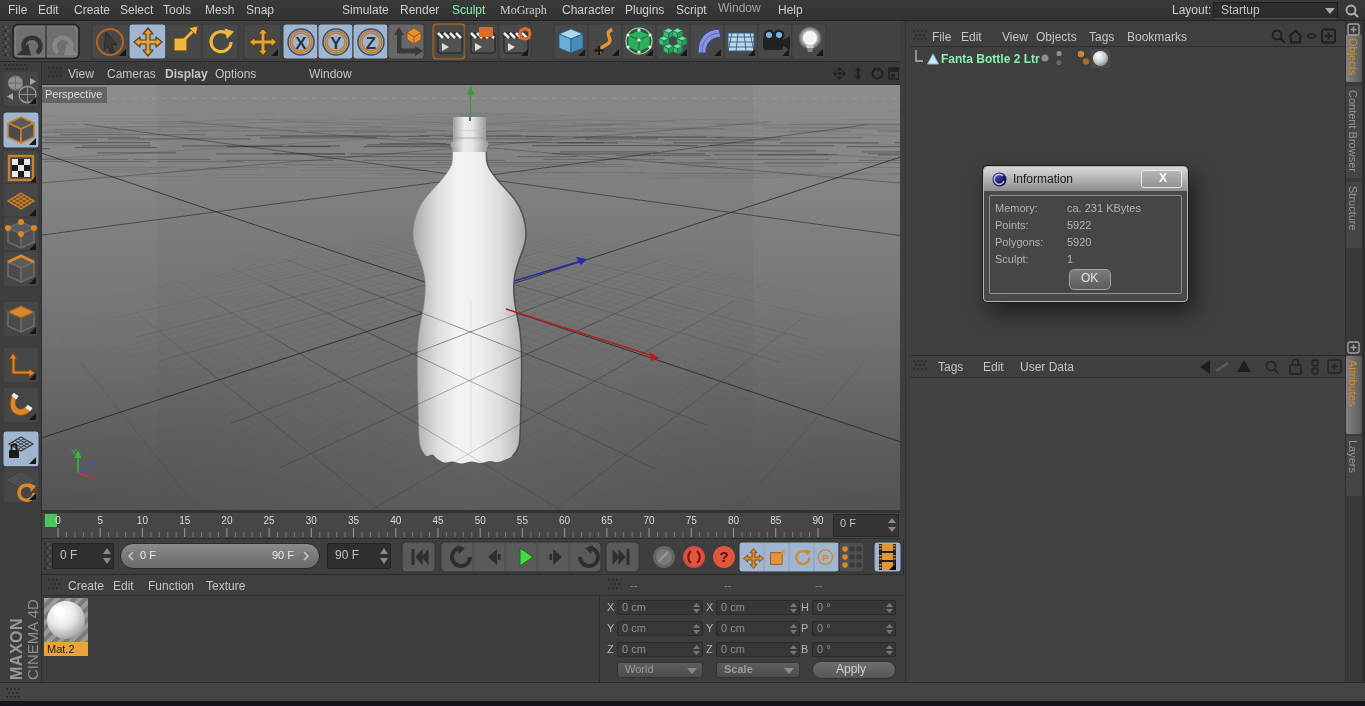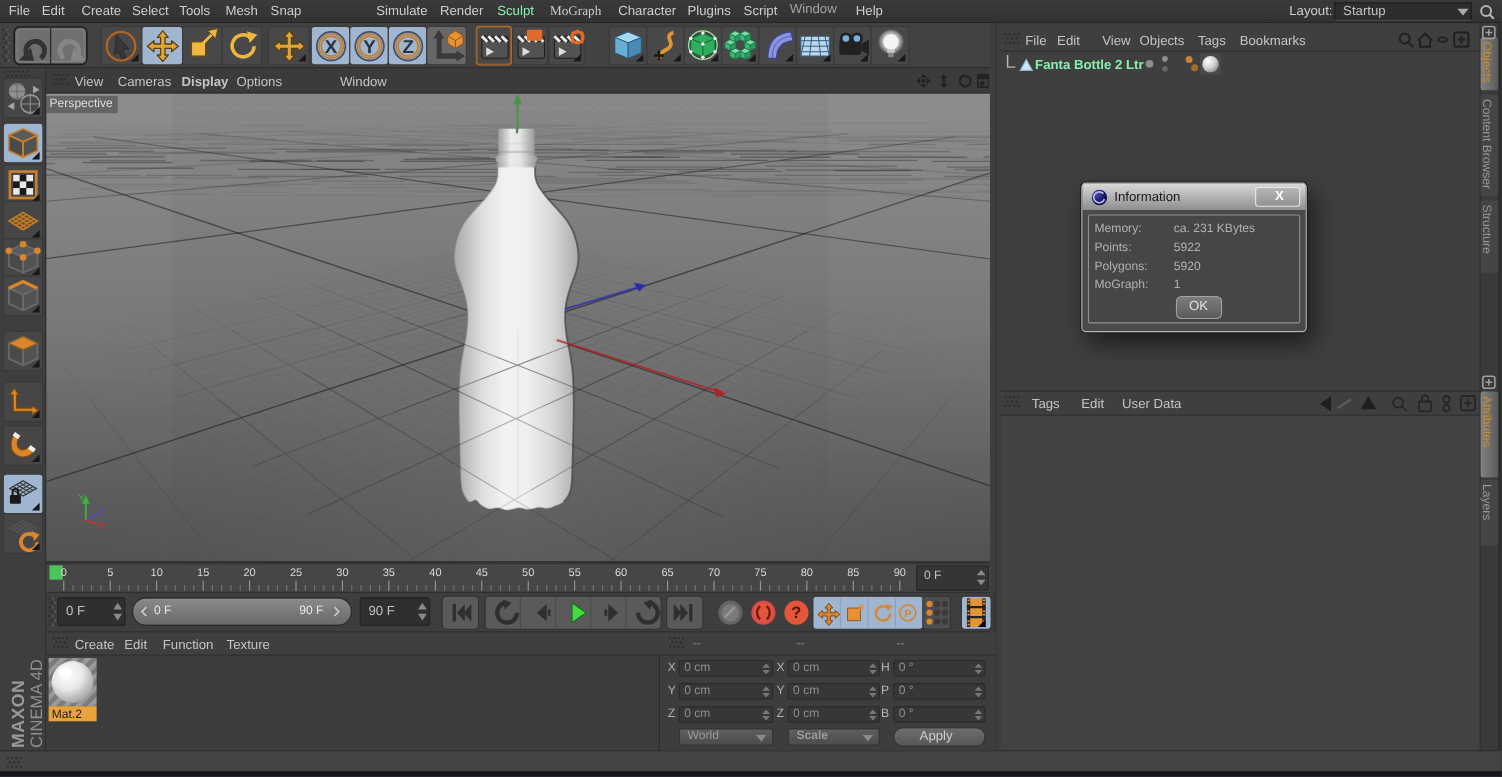--- a/index.html
+++ b/index.html
@@ -1143,17 +1143,17 @@
   border-radius:3px;background:rgba(120,120,120,0.25)"></div>
  <div class="txt" style="right:20px;top:4px;font-size:12px;font-weight:bold;color:#fff">X</div>
  <div class="abs" style="left:5px;top:28px;width:193px;height:99px;background:#474644;
   border:1px solid #909090;border-radius:2px"></div>
  <div class="txt" style="left:11px;top:35px;font-size:11px;color:#b2b2b2">Memory:</div>
  <div class="txt" style="left:83px;top:35px;font-size:11px;color:#b2b2b2">ca. 231 KBytes</div>
  <div class="txt" style="left:11px;top:52px;font-size:11px;color:#b2b2b2">Points:</div>
  <div class="txt" style="left:83px;top:52px;font-size:11px;color:#b2b2b2">5922</div>
  <div class="txt" style="left:11px;top:69px;font-size:11px;color:#b2b2b2">Polygons:</div>
  <div class="txt" style="left:83px;top:69px;font-size:11px;color:#b2b2b2">5920</div>
- <div class="txt" style="left:11px;top:86px;font-size:11px;color:#b2b2b2">MoGraph:</div>
+ <div class="txt" style="left:11px;top:86px;font-size:11px;color:#b2b2b2">Sculpt:</div>
  <div class="txt" style="left:83px;top:86px;font-size:11px;color:#b2b2b2">1</div>
  <div class="abs" style="left:85px;top:102px;width:42px;height:21px;border-radius:5px;
   background:linear-gradient(#7c7c7c,#5c5c5c);border:1px solid #a2a2a2"></div>
  <div class="txt" style="left:97px;top:104px;font-size:12px;color:#e0e0e0">OK</div>
 </div>
 </body></html>

